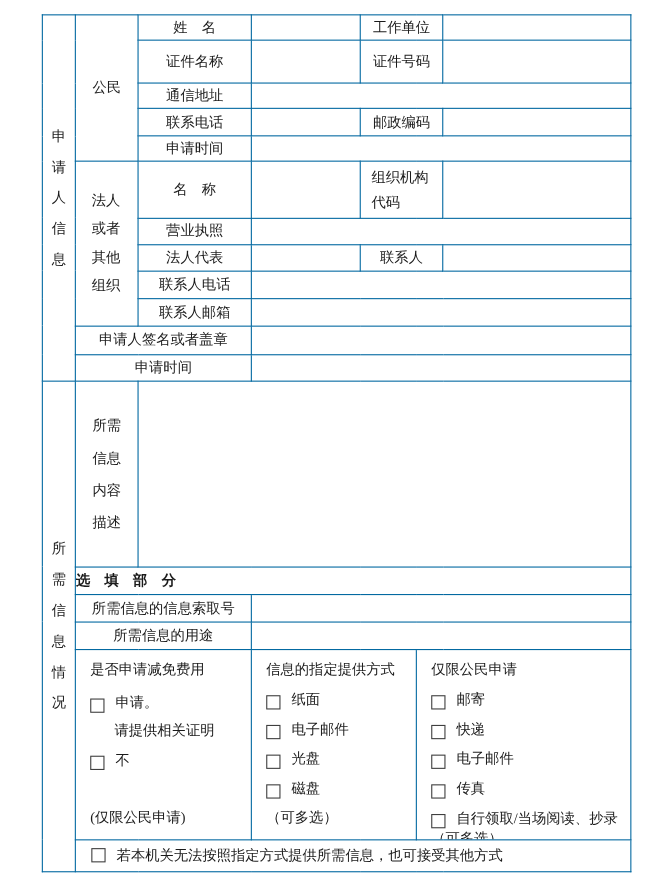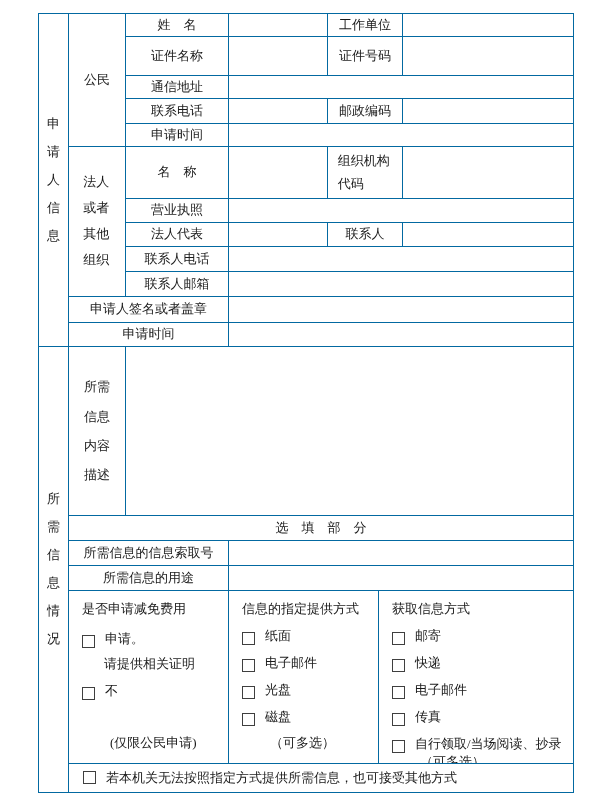--- a/index.html
+++ b/index.html
@@ -16,28 +16,28 @@
   }
   td{border:1px solid #0369a1;padding:0;overflow:hidden;}
   .lbl{text-align:center;padding:2px 3px;color:#1a1a1a;}
   .val{background:#fff;}
   .vcell{text-align:center;vertical-align:middle;}
   .vtext{width:1.1em;margin:4px auto;word-break:break-all;line-height:2.15;text-align:center;}
   .gcell{text-align:center;vertical-align:middle;}
   .wrap2{width:2.1em;margin:0 auto;word-break:break-all;line-height:2.0;text-align:left;}
   .wrap2b{width:2.1em;margin:0 auto;word-break:break-all;line-height:2.25;text-align:center;}
   .wrap4{width:4.2em;margin:0 auto;word-break:break-all;line-height:1.8;text-align:left;}
-  .hdr{text-align:center;font-weight:normal;padding:3px 0;}
+  .hdr{font-weight:bold;padding:3px 0;}
   .cbcell{vertical-align:top;padding:8px 8px 10px 13px;}
   .colflex{display:flex;flex-direction:column;height:153px;}
   .cbtitle{line-height:1.5;}
   .opt{display:flex;align-items:flex-end;margin-top:9px;}
   .cb{display:inline-block;width:11px;height:11px;border:1px solid #3f3f3f;margin-right:10px;flex:0 0 auto;background:#fff;}
   .subnote{margin:7px 0 0 22px;line-height:1.4;}
-  .footnote{margin-top:auto;line-height:1.4;margin-left:28px;}
+  .footnote{margin-top:auto;line-height:1.4;}
   .bottomrow{display:flex;align-items:center;padding:5px 6px 5px 14px;}
 </style>
 </head>
 <body>
 
 <table class="form">
   <colgroup>
     <col style="width:30px">
       <col style="width:57px">
       <col style="width:103px">
@@ -170,21 +170,21 @@
         </div>
         <div class="opt">
           <span class="cb"></span>
           <span>磁盘</span>
         </div>
         <div class="footnote">（可多选）</div>
       </div>
     </td>
     <td colspan="2" class="cbcell">
       <div class="colflex">
-        <div class="cbtitle">获取信息方式</div>
+        <div class="cbtitle">仅限公民申请</div>
         <div class="opt">
           <span class="cb"></span>
           <span>邮寄</span>
         </div>
         <div class="opt">
           <span class="cb"></span>
           <span>快递</span>
         </div>
         <div class="opt">
           <span class="cb"></span>

